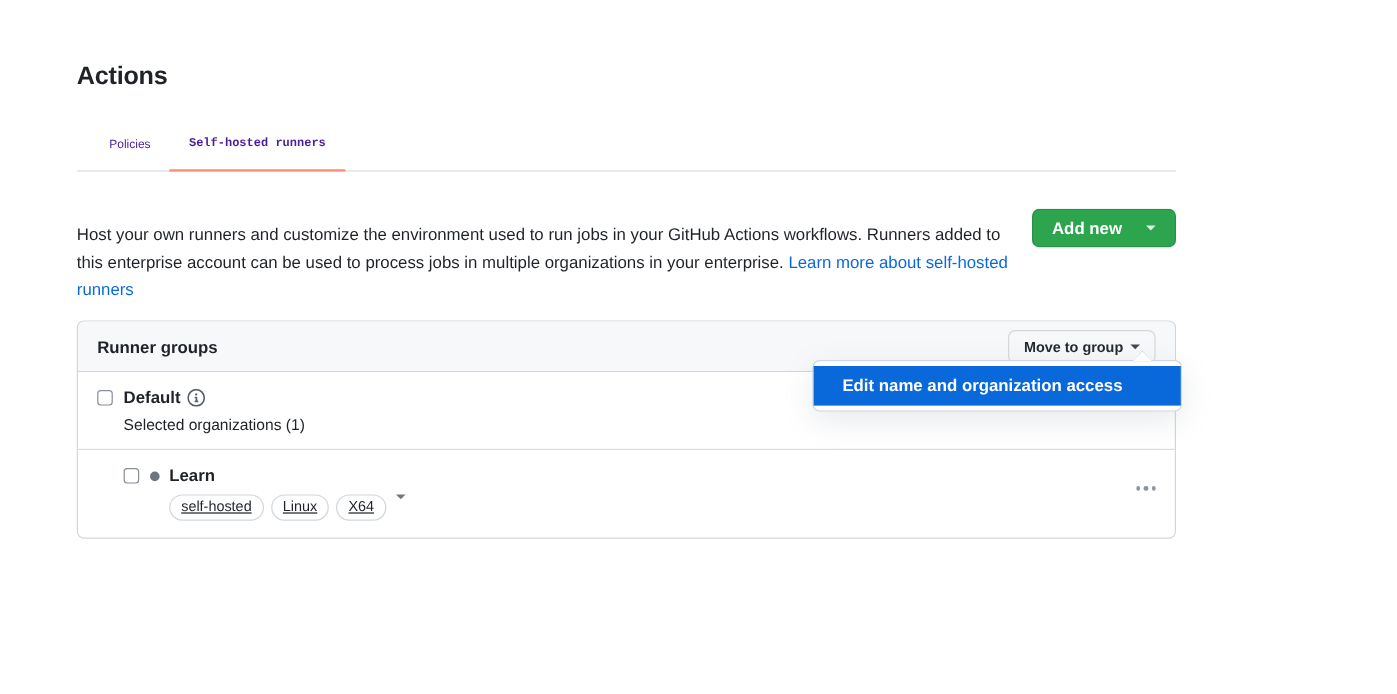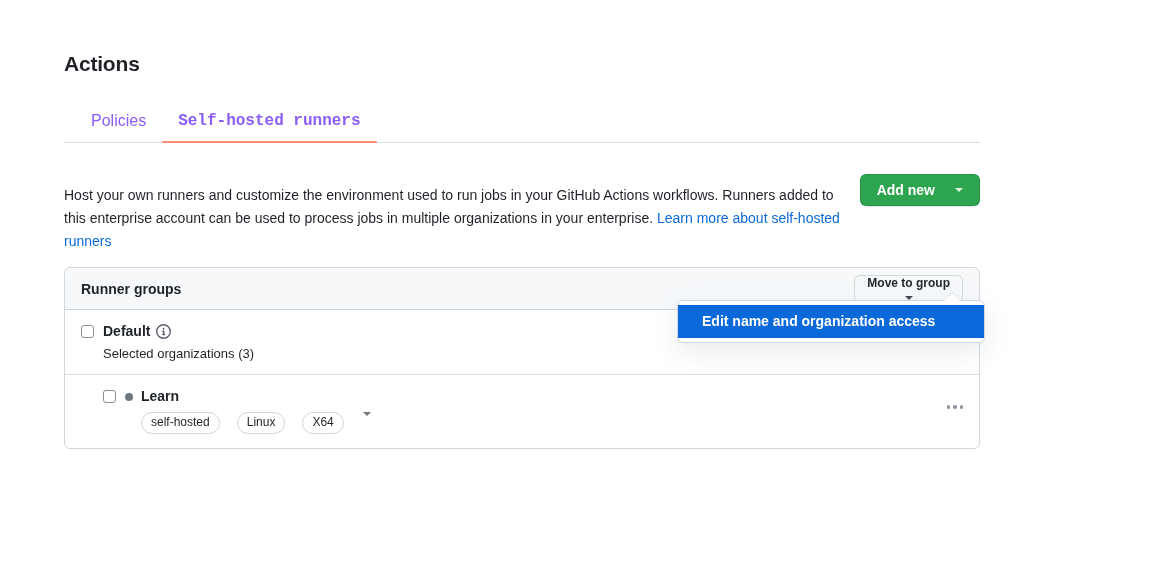--- a/index.html
+++ b/index.html
@@ -38,22 +38,22 @@
   
   .tabnav {
     margin-top: 24px;
     border-bottom: 1px solid #d8dee4;
     display: flex;
     align-items: flex-end;
     height: 34px;
     padding-left: 11px;
   }
   .tab {
-    font-size: 16px;
-    color: #8b5cf6;
+    font-size: 10px;
+    color: #4c1d95;
     padding: 0 16px 11px 16px;
     line-height: 20px;
     cursor: pointer;
     position: relative;
     white-space: nowrap;
   }
   .tab.active {
     font-weight: 600;
     font-family: Liberation Mono, monospace;
   }
@@ -143,21 +143,20 @@
     height: 28px;
     padding: 0 12px;
     font-size: 12px;
     font-weight: 600;
     color: #24292f;
     display: inline-flex;
     align-items: center;
     gap: 6px;
     cursor: pointer;
     white-space: nowrap;
-    flex-direction: column;
   }
 
   
   .group-row {
     display: flex;
     align-items: flex-start;
     padding: 12px 16px 11px 16px;
     position: relative;
     border-bottom: 1px solid #d8dee4;
   }
@@ -222,23 +221,24 @@
   }
   .runner-name {
     font-size: 14px;
     font-weight: 600;
     color: #1f2328;
     line-height: 19px;
   }
   .labels {
     display: flex;
     align-items: flex-start;
-    gap: 17px;
+    gap: 6px;
     margin-top: 6px;
     margin-left: 16px;
+    text-decoration: underline;
   }
   .label-pill {
     border: 1px solid #d0d7de;
     border-radius: 20px;
     font-size: 12px;
     color: #1f2328;
     padding: 2px 9px 3px 9px;
     line-height: 15px;
     background: #fff;
     white-space: nowrap;
@@ -364,21 +364,21 @@
       <span class="chk"></span>
       <div class="row-main">
         <div class="group-name-line">
           <span class="group-name">Default</span>
           <span class="info-icon">
             <svg width="15" height="15" viewBox="0 0 16 16" fill="currentColor" aria-hidden="true">
               <path d="M8 1.5a6.5 6.5 0 100 13 6.5 6.5 0 000-13zM0 8a8 8 0 1116 0A8 8 0 010 8zm6.5-.25A.75.75 0 017.25 7h1a.75.75 0 01.75.75v2.75h.25a.75.75 0 010 1.5h-2a.75.75 0 010-1.5h.25v-2h-.25a.75.75 0 01-.75-.75zM8 6a1 1 0 110-2 1 1 0 010 2z"></path>
             </svg>
           </span>
         </div>
-        <div class="group-sub">Selected organizations (3)</div>
+        <div class="group-sub">Selected organizations (1)</div>
       </div>
       <div class="row-right">
         <span class="runner-count">1 runner</span>
         <span class="chevron-up">
           <svg width="12" height="12" viewBox="0 0 16 16" fill="currentColor" aria-hidden="true">
             <path d="M3.22 10.53a.75.75 0 010-1.06l4.25-4.25a.75.75 0 011.06 0l4.25 4.25a.75.75 0 01-1.06 1.06L8 6.81l-3.72 3.72a.75.75 0 01-1.06 0z"></path>
           </svg>
         </span>
         <span class="kebab">
           <i></i>

